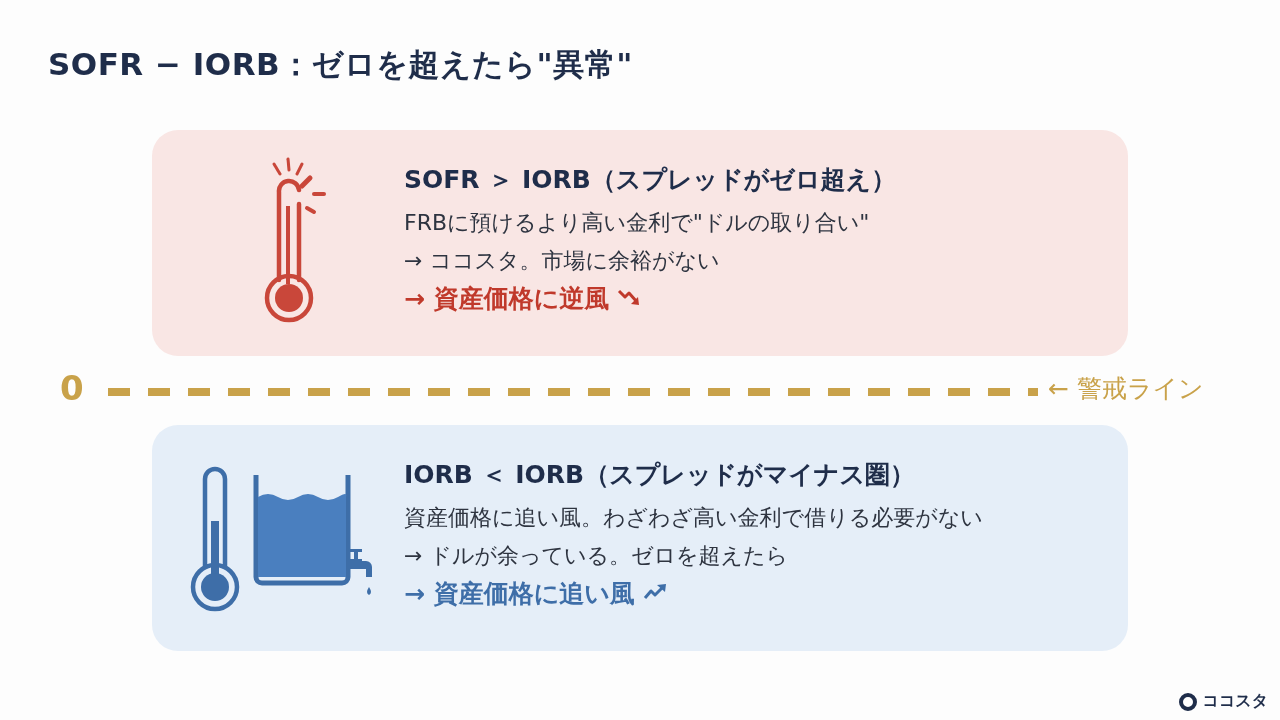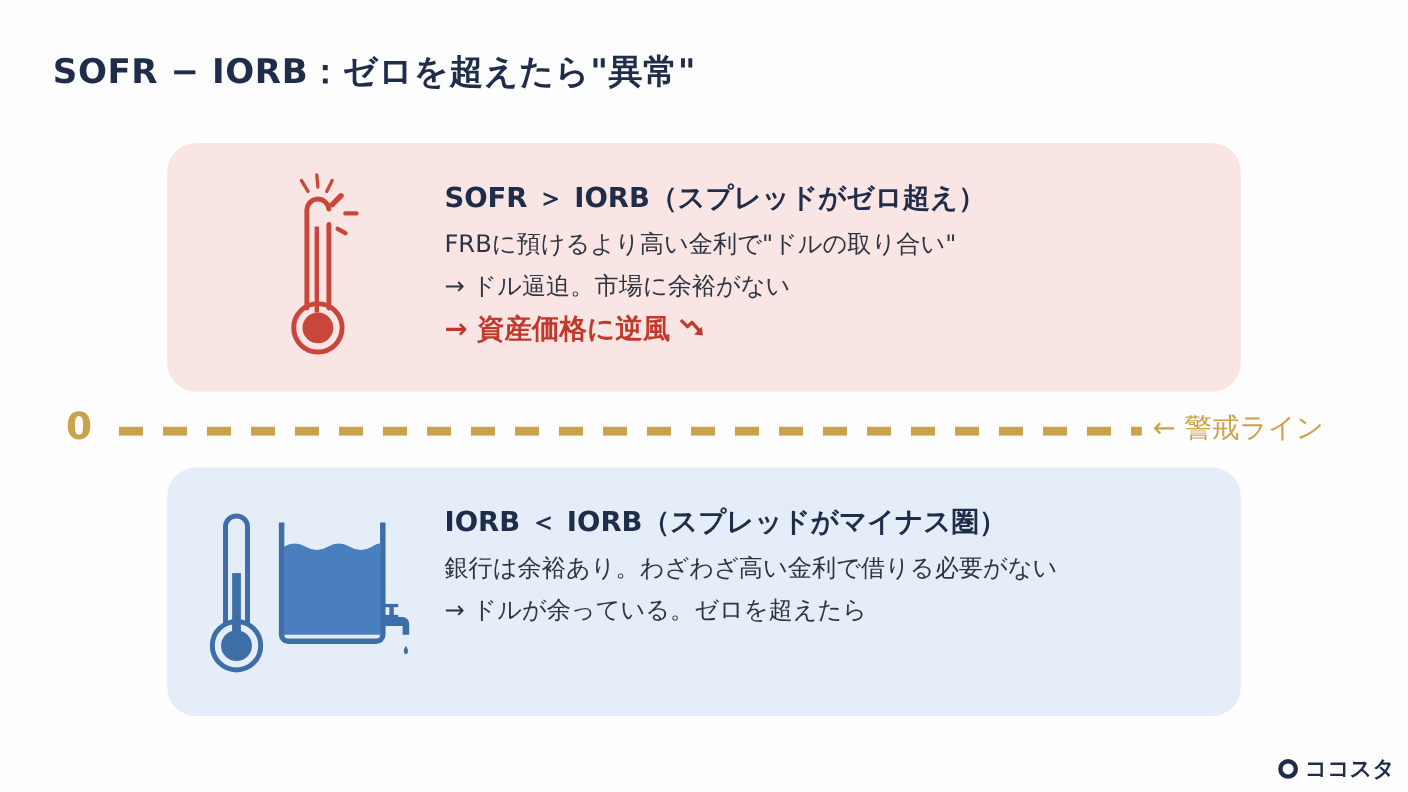--- a/index.html
+++ b/index.html
@@ -33,21 +33,21 @@
     }
     .dash-line {
       position: absolute; left: 108px; top: 20px; width: 930px; height: 8px;
       background: repeating-linear-gradient(to right, #c9a24a 0 22px, transparent 22px 40px);
     }
     .warning-label {
       position: absolute; left: 1048px; top: 4px; font-size: 25px; font-weight: normal; color: #c9a24a;
     }
     .brand {
       position: absolute; right: 12px; bottom: 8px; display: flex; align-items: center; gap: 6px;
-      font-size: 20px; font-weight: bold; color: #1f2d4a;
+      font-size: 16px; font-weight: bold; color: #1f2d4a;
     }
     .brand-logo {
       width: 18px; height: 18px; border-radius: 50%; border: 4px solid #1f2d4a; background: #fff;
     }
   </style>
 </head>
 <body>
 
 <div class="slide">
 
@@ -66,21 +66,21 @@
           <path d="M17 124 V36 a10 10 0 0 1 20 -2 M37 48 V124" stroke-width="4.5"></path>
           <circle cx="27" cy="142" r="22" stroke-width="4.5"></circle>
         </g>
         <line x1="26" y1="50" x2="26" y2="128" stroke="#c9473a" stroke-width="4"></line>
         <circle cx="27" cy="142" r="14" fill="#c9473a"></circle>
       </svg>
     </div>
     <div class="text">
       <div class="heading">SOFR ＞ IORB（スプレッドがゼロ超え）</div>
       <div class="line">FRBに預けるより高い金利で"ドルの取り合い"</div>
-      <div class="line">→ ドル逼迫。市場に余裕がない</div>
+      <div class="line">→ ココスタ。市場に余裕がない</div>
       <div class="impact">
         <span>→ 資産価格に逆風</span>
         <span>
           <svg width="26" height="20" viewBox="0 0 26 20">
             <polyline points="2,4 8,10 12,6 20,15" fill="none" stroke="#c0392b" stroke-width="3" stroke-linejoin="round"></polyline>
             <polygon points="22,18 14,17 21,10" fill="#c0392b"></polygon>
           </svg>
         </span>
       </div>
     </div>
@@ -109,22 +109,31 @@
         <path d="M10 24 q10 -6 20 0 t20 0 t20 0 t20 0 t8 0 V104 H10 Z" fill="#4a7fbf"></path>
         <rect x="100" y="86" width="14" height="6" fill="#3e6ea8"></rect>
         <rect x="106" y="78" width="4" height="10" fill="#3e6ea8"></rect>
         <rect x="102" y="76" width="12" height="3" fill="#3e6ea8"></rect>
         <path d="M100 88 H118 a6 6 0 0 1 6 6 V104 h-6 V96 H100 Z" fill="#3e6ea8"></path>
         <path d="M121 114 q-4 6 0 8 q4 -2 0 -8 Z" fill="#3e6ea8"></path>
       </svg>
     </div>
     <div class="text">
       <div class="heading">IORB ＜ IORB（スプレッドがマイナス圏）</div>
-      <div class="line">銀行は余裕あり。わざわざ高い金利で借りる必要がない</div>
+      <div class="line">資産価格に追い風。わざわざ高い金利で借りる必要がない</div>
       <div class="line">→ ドルが余っている。ゼロを超えたら</div>
+      <div class="impact">
+        <span>→ 資産価格に追い風</span>
+        <span>
+          <svg width="26" height="20" viewBox="0 0 26 20">
+            <polyline points="2,16 8,9 12,13 20,5" fill="none" stroke="#3e6ea8" stroke-width="3" stroke-linejoin="round"></polyline>
+            <polygon points="23,2 14,3 22,10" fill="#3e6ea8"></polygon>
+          </svg>
+        </span>
+      </div>
     </div>
   </div>
 
   <div class="brand">
     <span class="brand-logo"></span>
     <span>ココスタ</span>
   </div>
 
 </div>
 

